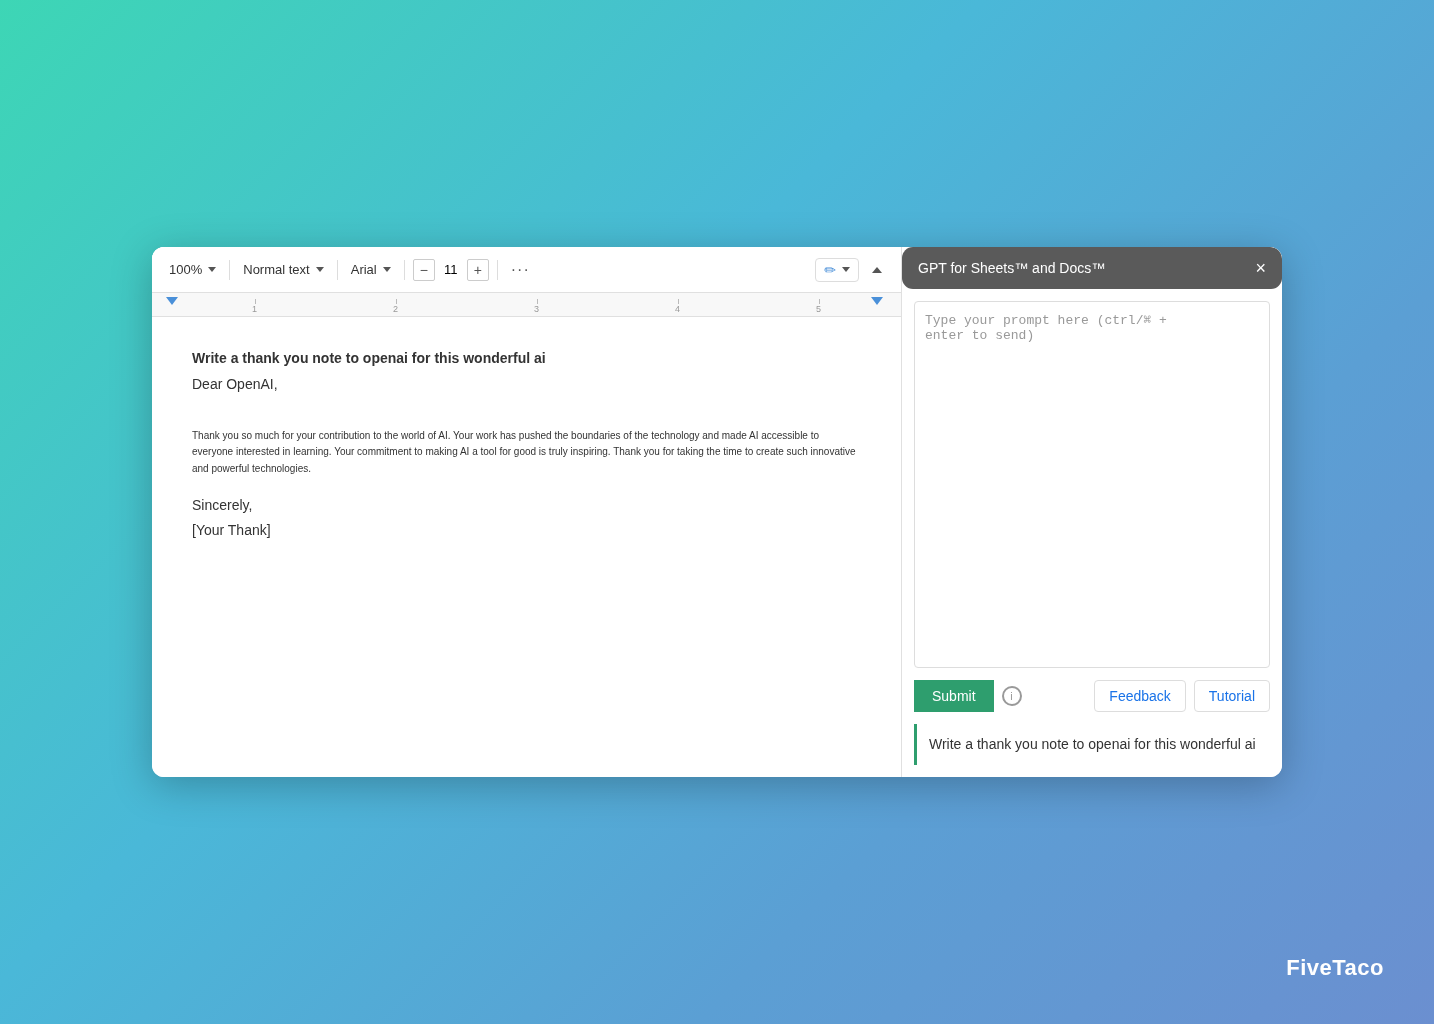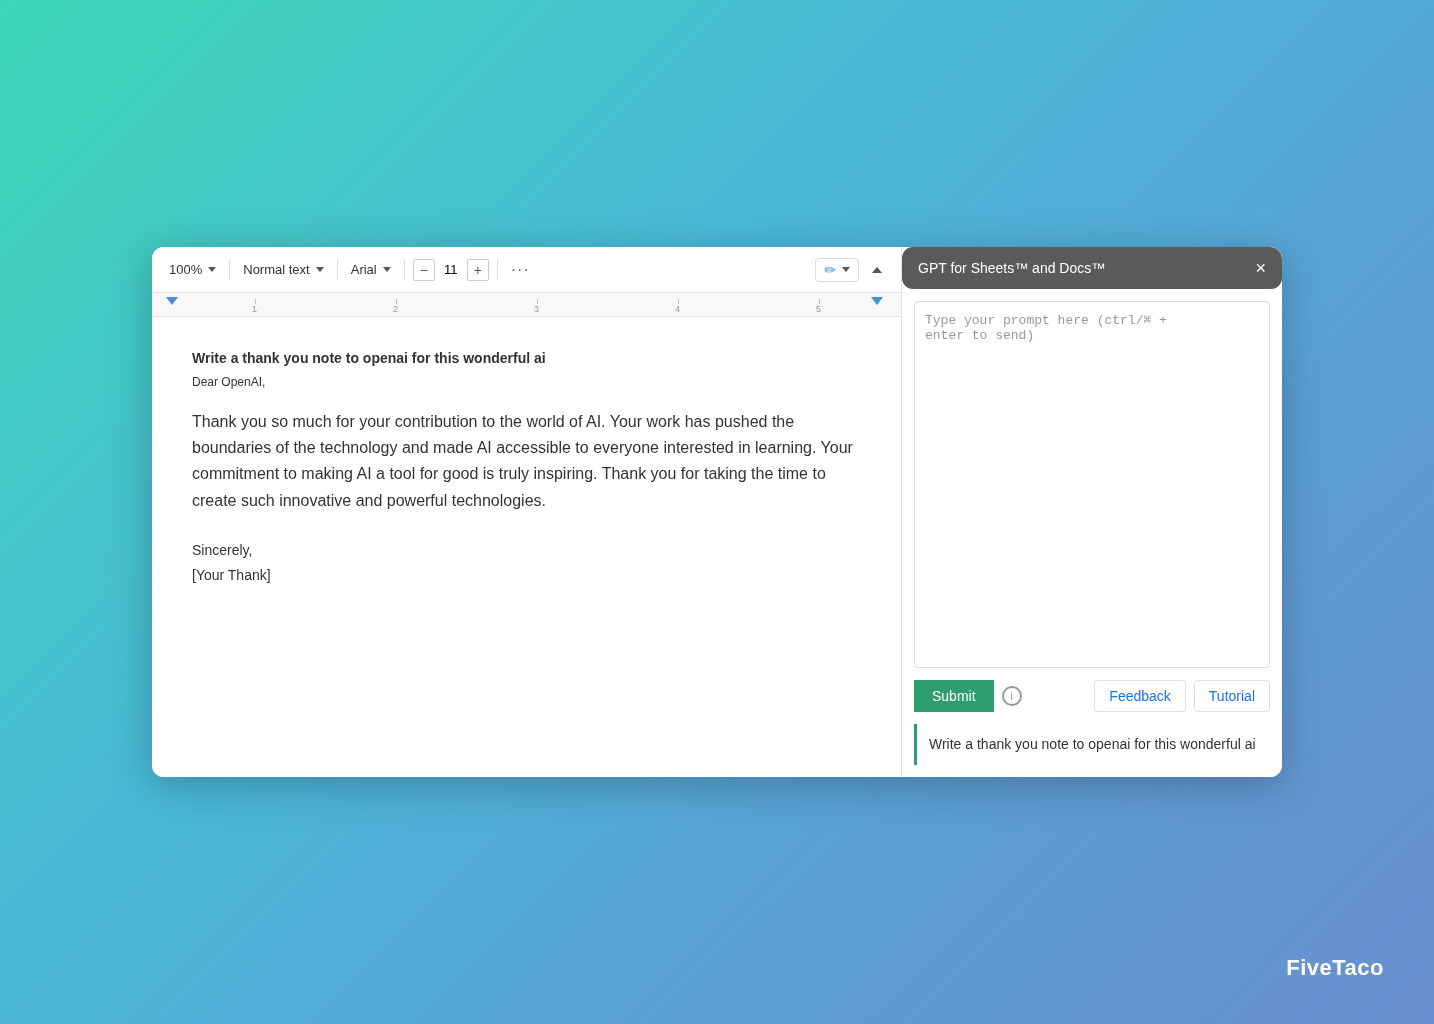--- a/index.html
+++ b/index.html
@@ -213,26 +213,26 @@
       font-size: 14px;
       line-height: 1.6;
       color: #333;
     }
     .doc-title {
       font-weight: bold;
       font-size: 14px;
       margin-bottom: 4px;
     }
     .doc-salutation {
-      font-size: 12px;
+      font-size: 14px;
+      margin-bottom: 32px;
+    }
+    .doc-body {
+      font-size: 10px;
       margin-bottom: 16px;
-    }
-    .doc-body {
-      font-size: 16px;
-      margin-bottom: 24px;
       line-height: 1.65;
     }
     .doc-closing {
       font-size: 14px;
       line-height: 1.8;
     }
 
     
     .gpt-panel {
       width: 380px;

